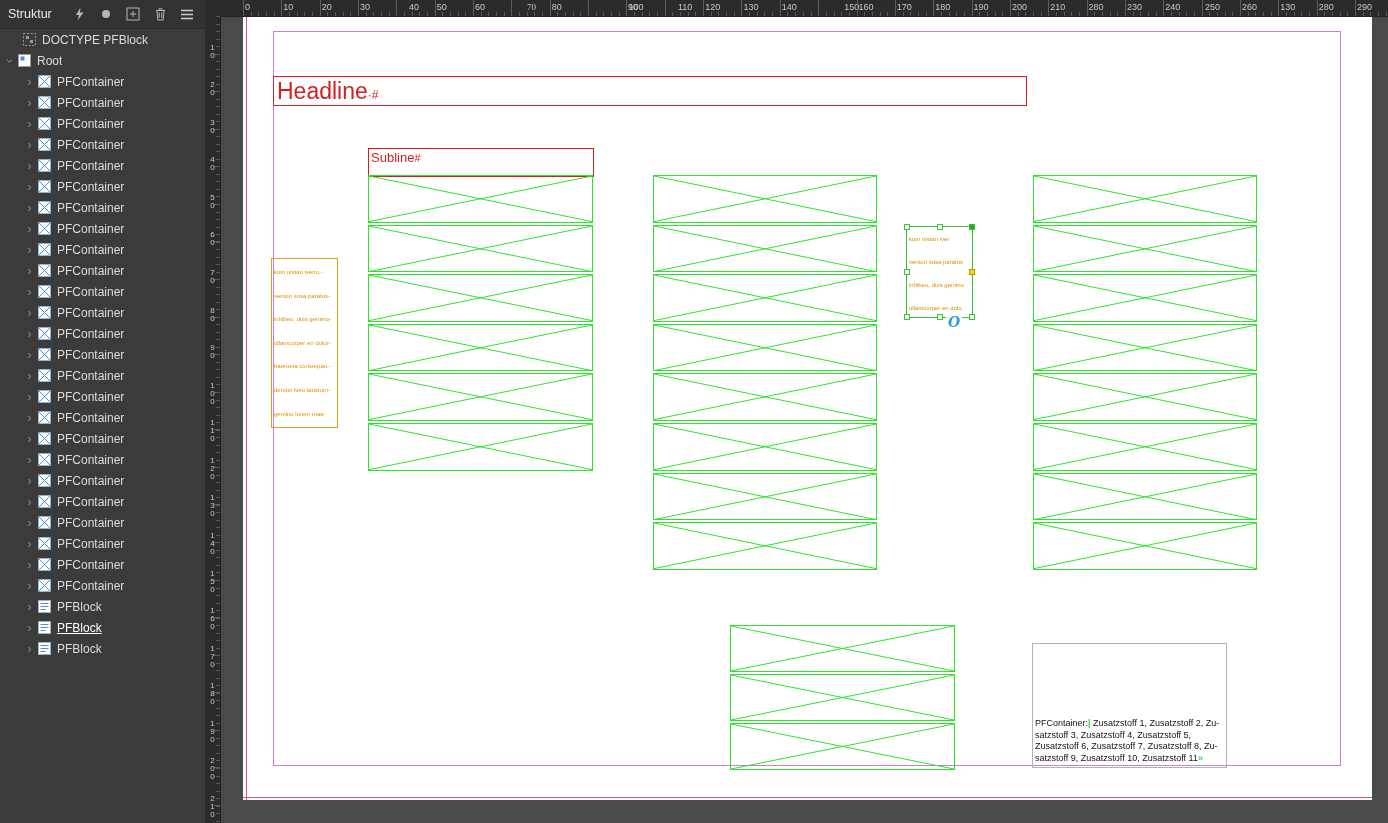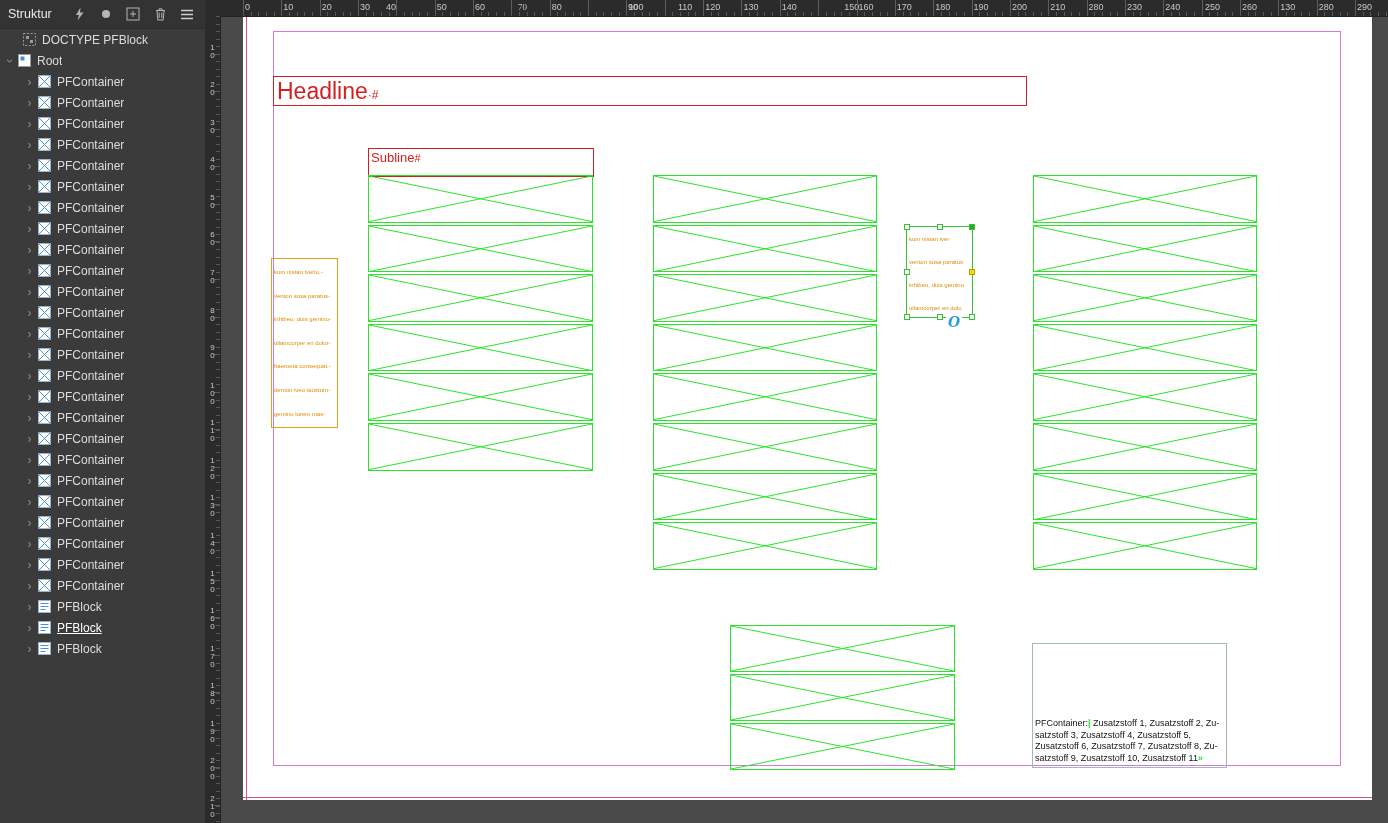--- a/index.html
+++ b/index.html
@@ -362,27 +362,27 @@
   <div id="ruler-h">
       <span class="htick" style="left: 23px;"></span>
       <span class="hlab" style="left: 25px;">0</span>
       <span class="htick" style="left: 61.345px;"></span>
       <span class="hlab" style="left: 63.345px;">10</span>
       <span class="htick" style="left: 99.69px;"></span>
       <span class="hlab" style="left: 101.69px;">20</span>
       <span class="htick" style="left: 138.035px;"></span>
       <span class="hlab" style="left: 140.035px;">30</span>
       <span class="htick" style="left: 176.38px;"></span>
-      <span class="hlab" style="left: 166px;">40</span>
+      <span class="hlab" style="left: 189px;">40</span>
       <span class="htick" style="left: 214.725px;"></span>
       <span class="hlab" style="left: 216.725px;">50</span>
       <span class="htick" style="left: 253.07px;"></span>
       <span class="hlab" style="left: 255.07px;">60</span>
       <span class="htick" style="left: 291.415px;"></span>
-      <span class="hlab" style="left: 298px; font-family: Liberation Serif, serif;">70</span>
+      <span class="hlab" style="left: 307px; font-family: Liberation Serif, serif;">70</span>
       <span class="htick" style="left: 329.76px;"></span>
       <span class="hlab" style="left: 331.76px;">80</span>
       <span class="htick" style="left: 368.105px;"></span>
       <span class="hlab" style="left: 370.105px; padding-left: 38px;">90</span>
       <span class="htick" style="left: 406.45px;"></span>
       <span class="hlab" style="left: 408.45px;">100</span>
       <span class="htick" style="left: 444.795px;"></span>
       <span class="hlab" style="left: 437px; padding-left: 21px;">110</span>
       <span class="htick" style="left: 483.14px;"></span>
       <span class="hlab" style="left: 485.14px;">120</span>

